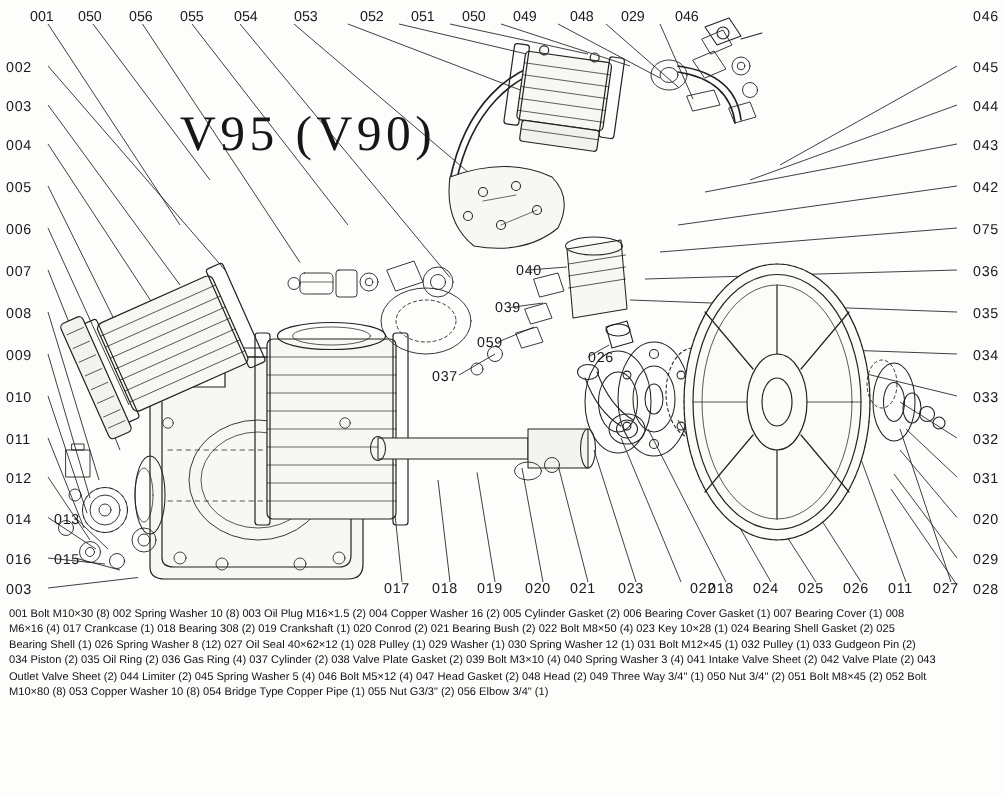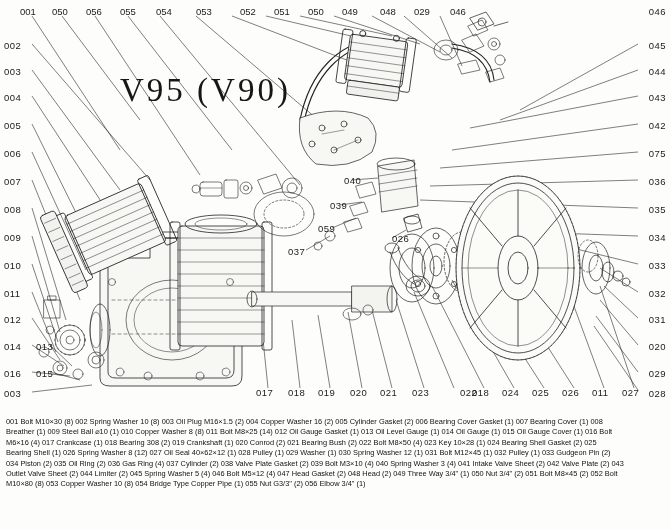--- a/index.html
+++ b/index.html
@@ -28,21 +28,20 @@
 
   
   #drawing{position:absolute;left:0;top:0;width:670px;height:420px;}
 
   
   #legend{
     position:absolute;left:6px;top:404px;width:660px;
     font-size:7.4px;line-height:10.4px;color:#111;
     font-family:"Liberation Sans",sans-serif;
     text-align:justify;
-    margin-top:13px;
   }
   #legend .ln{display:block;white-space:nowrap;overflow:hidden;}
 </style>
 </head>
 <body>
 
 <div id="page">
 
   <svg id="leaders" viewBox="0 0 670 530">
     <g stroke="#2a2a2a" stroke-width="0.6" fill="none">
@@ -387,21 +386,20 @@
   <div class="callout" style="left:460px;top:387px">022</div>
   <div class="callout" style="left:472px;top:387px">018</div>
   <div class="callout" style="left:502px;top:387px">024</div>
   <div class="callout" style="left:532px;top:387px">025</div>
   <div class="callout" style="left:562px;top:387px">026</div>
   <div class="callout" style="left:592px;top:387px">011</div>
   <div class="callout" style="left:622px;top:387px">027</div>
 
   <div id="legend">
     <span class="ln">001 Bolt M10×30 (8) 002 Spring Washer 10 (8) 003 Oil Plug M16×1.5 (2) 004 Copper Washer 16 (2) 005 Cylinder Gasket (2) 006 Bearing Cover Gasket (1) 007 Bearing Cover (1) 008</span>
-    <span class="ln">Breather (1) 009 Steel Ball  ⌀10 (1) 010 Copper Washer 8 (8) 011 Bolt M8×25 (14) 012 Oil Gauge Gasket (1) 013 Oil Level Gauge (1) 014 Oil Gauge (1) 015 Oil Gauge Cover (1) 016 Bolt</span>
     <span class="ln">M6×16 (4) 017 Crankcase (1) 018 Bearing 308 (2) 019 Crankshaft (1) 020 Conrod (2) 021 Bearing Bush (2) 022 Bolt M8×50 (4) 023 Key 10×28 (1) 024 Bearing Shell Gasket (2) 025</span>
     <span class="ln">Bearing Shell (1) 026 Spring Washer 8 (12) 027 Oil Seal 40×62×12 (1) 028 Pulley (1) 029 Washer (1) 030 Spring Washer 12 (1) 031 Bolt M12×45 (1) 032 Pulley (1) 033 Gudgeon Pin (2)</span>
     <span class="ln">034 Piston (2) 035 Oil Ring (2) 036 Gas Ring (4) 037 Cylinder (2) 038 Valve Plate Gasket (2) 039 Bolt M3×10 (4) 040 Spring Washer 3 (4) 041 Intake Valve Sheet (2) 042 Valve Plate (2) 043</span>
     <span class="ln">Outlet Valve Sheet (2) 044 Limiter (2) 045 Spring Washer 5 (4) 046 Bolt M5×12 (4) 047 Head Gasket (2) 048 Head (2) 049 Three Way 3/4" (1) 050 Nut 3/4" (2) 051 Bolt M8×45 (2) 052 Bolt</span>
     <span class="ln">M10×80 (8) 053 Copper Washer 10 (8) 054 Bridge Type Copper Pipe (1) 055 Nut G3/3" (2) 056 Elbow 3/4" (1)</span>
   </div>
 
 </div>
 
 </body></html>

